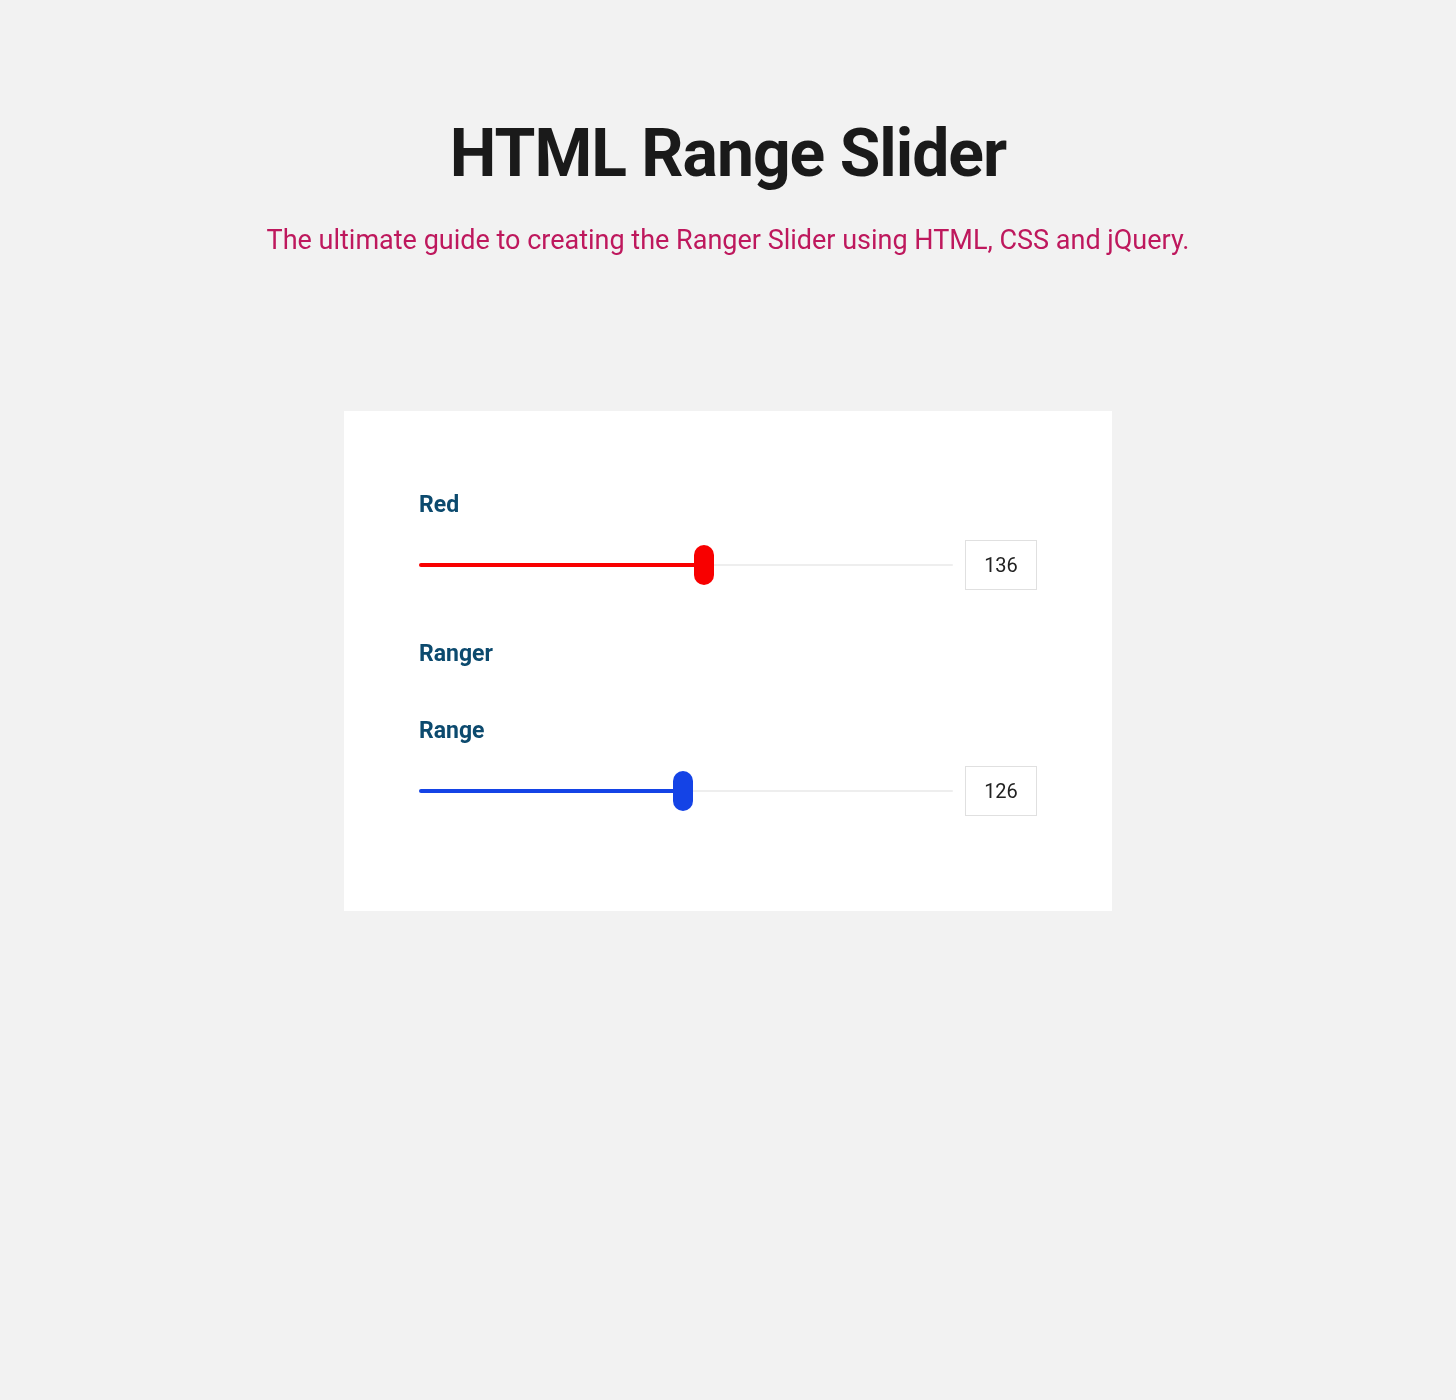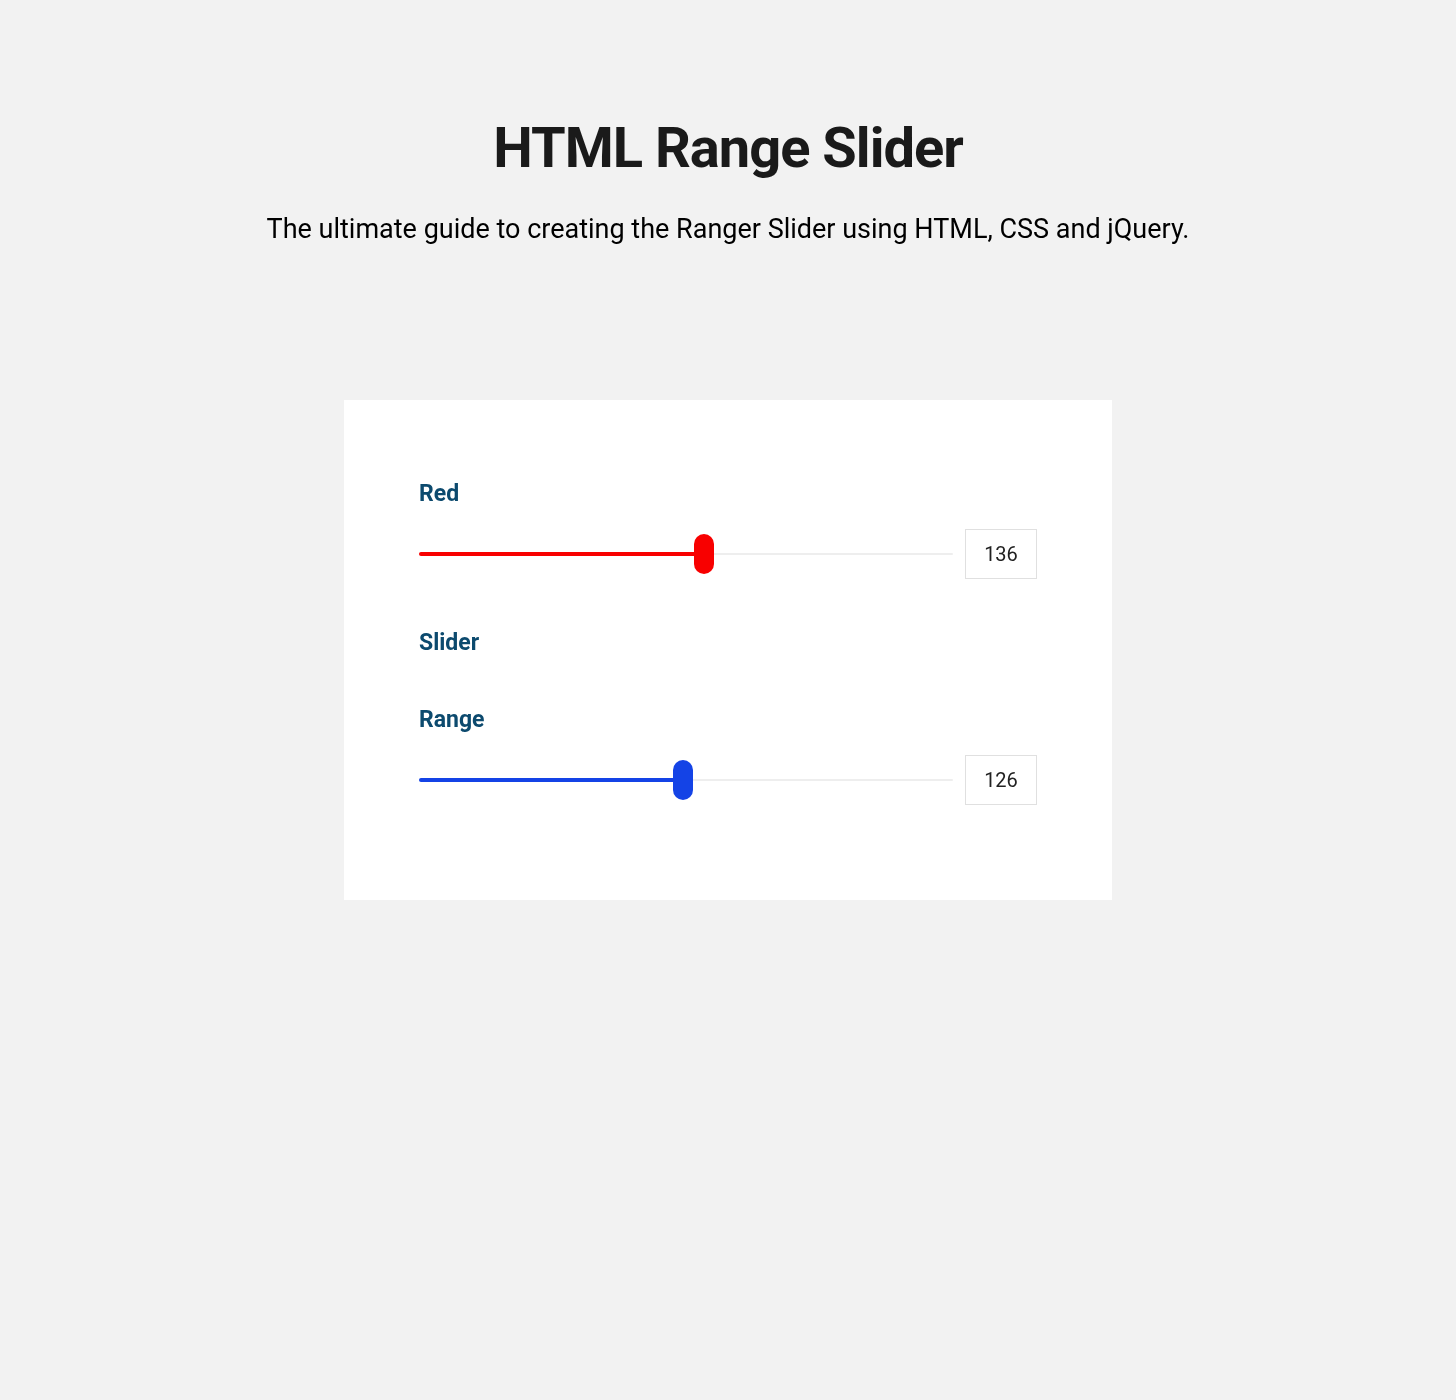--- a/index.html
+++ b/index.html
@@ -12,28 +12,28 @@
       height: 1400px;
       background-color: #f2f2f2;
       font-family: -apple-system, BlinkMacSystemFont, "Segoe UI", Roboto, "Helvetica Neue", Arial, sans-serif;
       color: #222;
     }
     .container {
       text-align: center;
       padding-top: 115px;
     }
     .page-title {
-      font-size: 56px;
+      font-size: 66px;
       font-weight: 700;
       color: #1a1a1a;
       letter-spacing: -1px;
     }
     .page-subtitle {
       font-size: 27px;
-      color: #000000;
+      color: #be185d;
       margin-top: 32px;
       font-weight: 400;
     }
     .card {
       background: #ffffff;
       width: 768px;
       margin: 155px auto 0 auto;
       padding: 80px 75px 95px 75px;
       text-align: left;
     }
@@ -120,21 +120,21 @@
         <div class="slider-wrap">
           <div class="track-bg"></div>
           <div class="track-fill red" style="width:53.333333333333336%"></div>
           <div class="thumb red" style="left:53.333333333333336%"></div>
         </div>
         <input type="text" class="value-box" value="136" style="">
       </div>
     </div>
 
     <div class="slider-group">
-      <label class="slider-label">Slider</label>
+      <label class="slider-label">Ranger</label>
     </div>
 
     <div class="slider-group">
       <label class="slider-label">Range</label>
       <div class="slider-row">
         <div class="slider-wrap">
           <div class="track-bg"></div>
           <div class="track-fill blue" style="width:49.411764705882355%"></div>
           <div class="thumb blue" style="left:49.411764705882355%"></div>
         </div>

